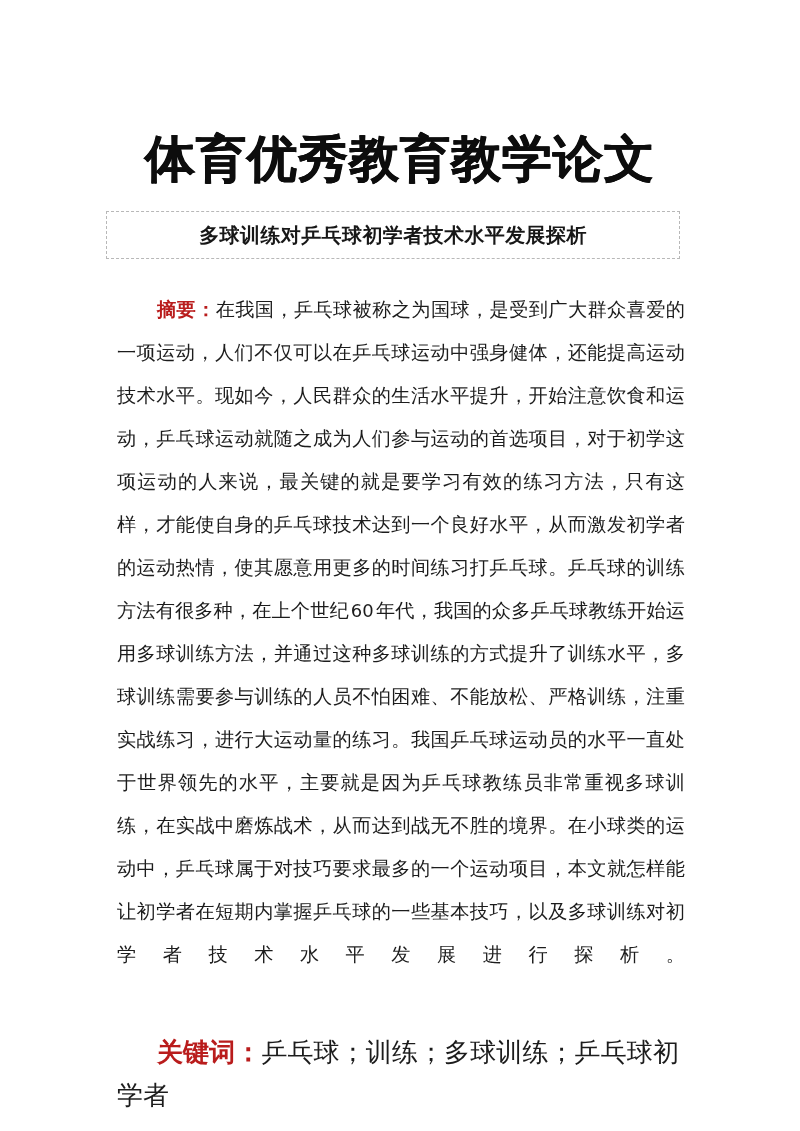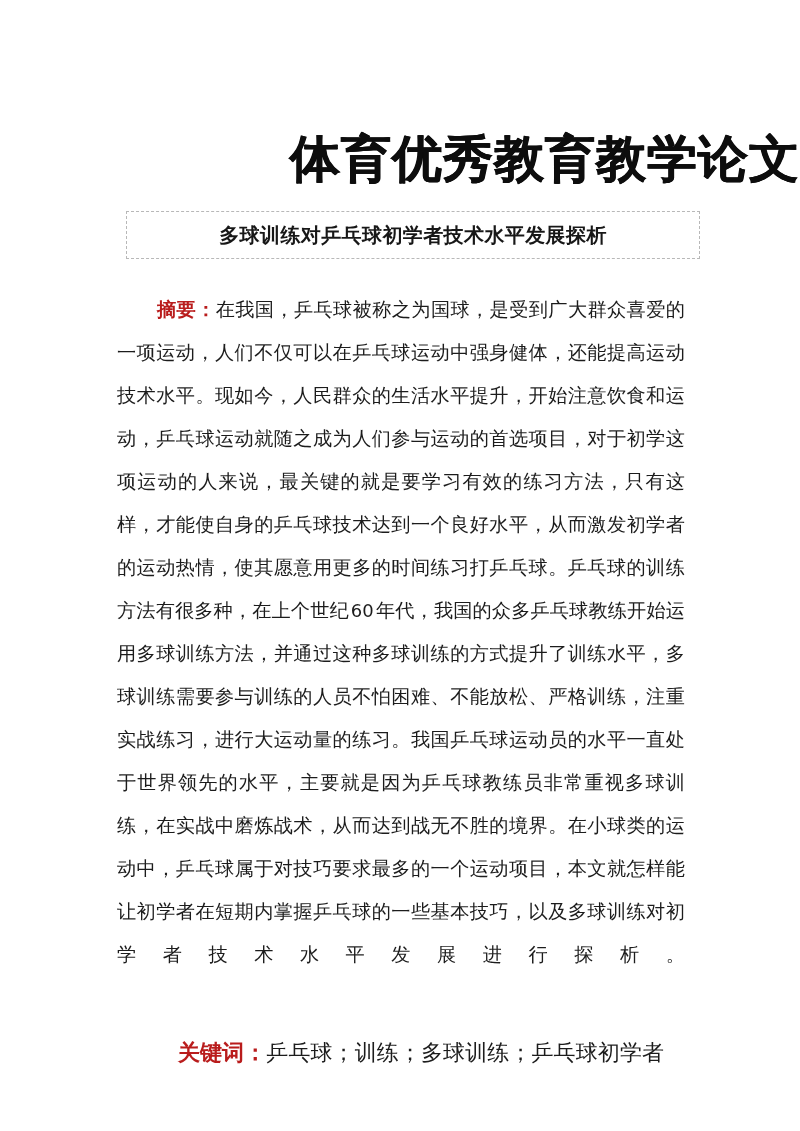--- a/index.html
+++ b/index.html
@@ -23,35 +23,35 @@
     inset: 0;
     background: #ffffff;
   }
 
   
   .doc-title {
     position: absolute;
     left: 0;
     right: 0;
     top: 96px;
-    text-align: right;
+    text-align: center;
     font-family: "DejaVu Sans", "Liberation Sans", sans-serif;
     font-size: 50px;
     font-weight: 700;
     letter-spacing: 1px;
     line-height: 1.18;
     color: #0d0d0d;
     text-shadow: 0.5px 0 0 #0d0d0d, -0.5px 0 0 #0d0d0d;
     white-space: nowrap;
   }
 
   
   .subtitle-box {
     position: absolute;
-    left: 126px;
+    left: 106px;
     top: 211px;
     width: 574px;
     height: 48px;
     box-sizing: border-box;
     border: 1px dashed #b8b8b8;
     display: flex;
     align-items: center;
     justify-content: center;
   }
   .subtitle-text {
@@ -95,26 +95,25 @@
 
   .latin-num {
     font-family: "DejaVu Sans", "Liberation Sans", sans-serif;
     font-size: 18px;
     padding: 0 2px;
   }
 
   .keywords-para {
     margin: 0;
     padding-top: 12px;
-    font-size: 22px;
+    font-size: 26px;
     line-height: 43px;
     text-indent: 40px;
     color: #1c1c1c;
     letter-spacing: 0.1px;
-    text-align: center;
   }
 </style>
 </head>
 <body>
 
 <div class="page">
 
   <h1 class="doc-title">体育优秀教育教学论文</h1>
 
   <div class="subtitle-box">

